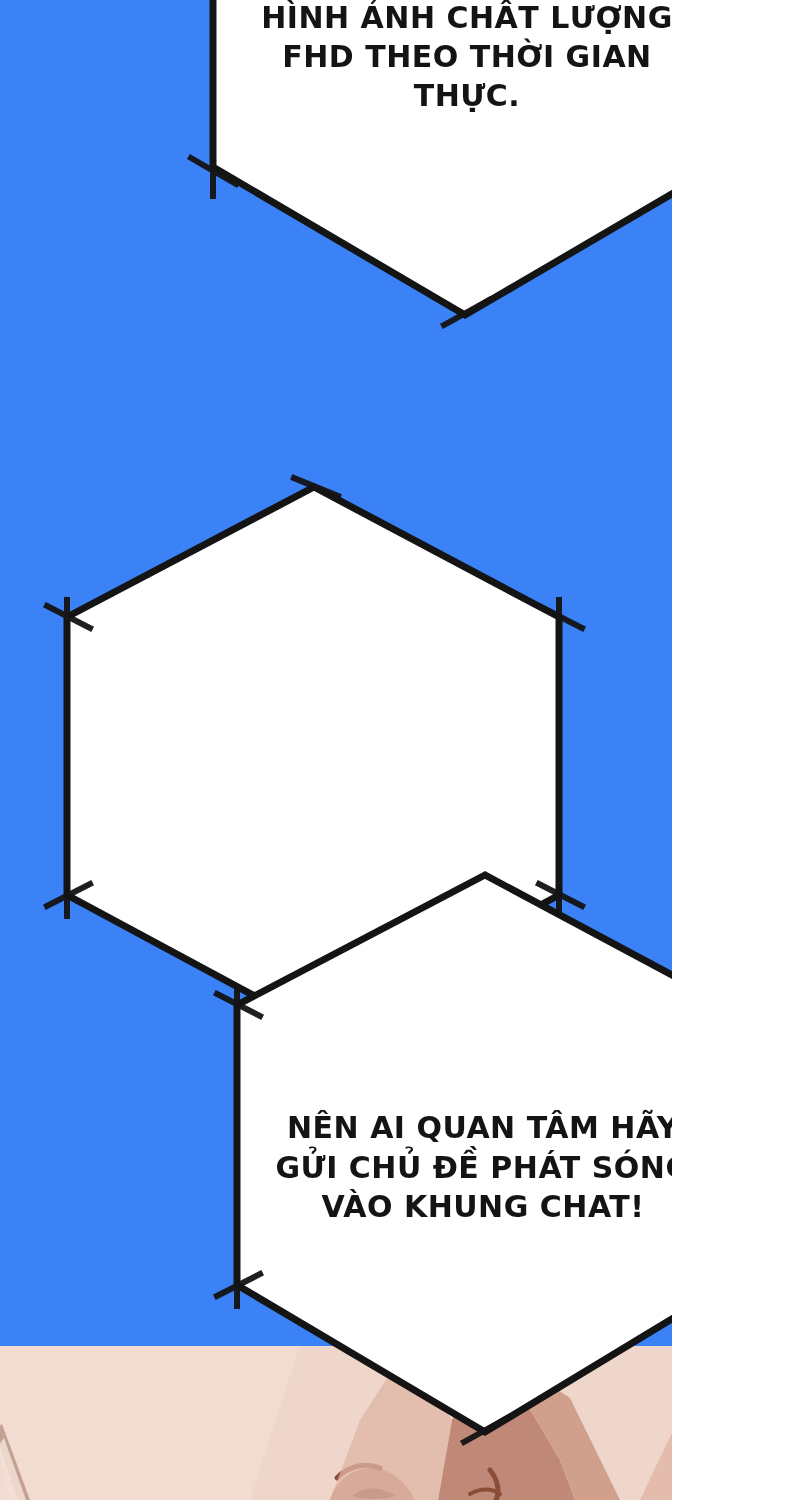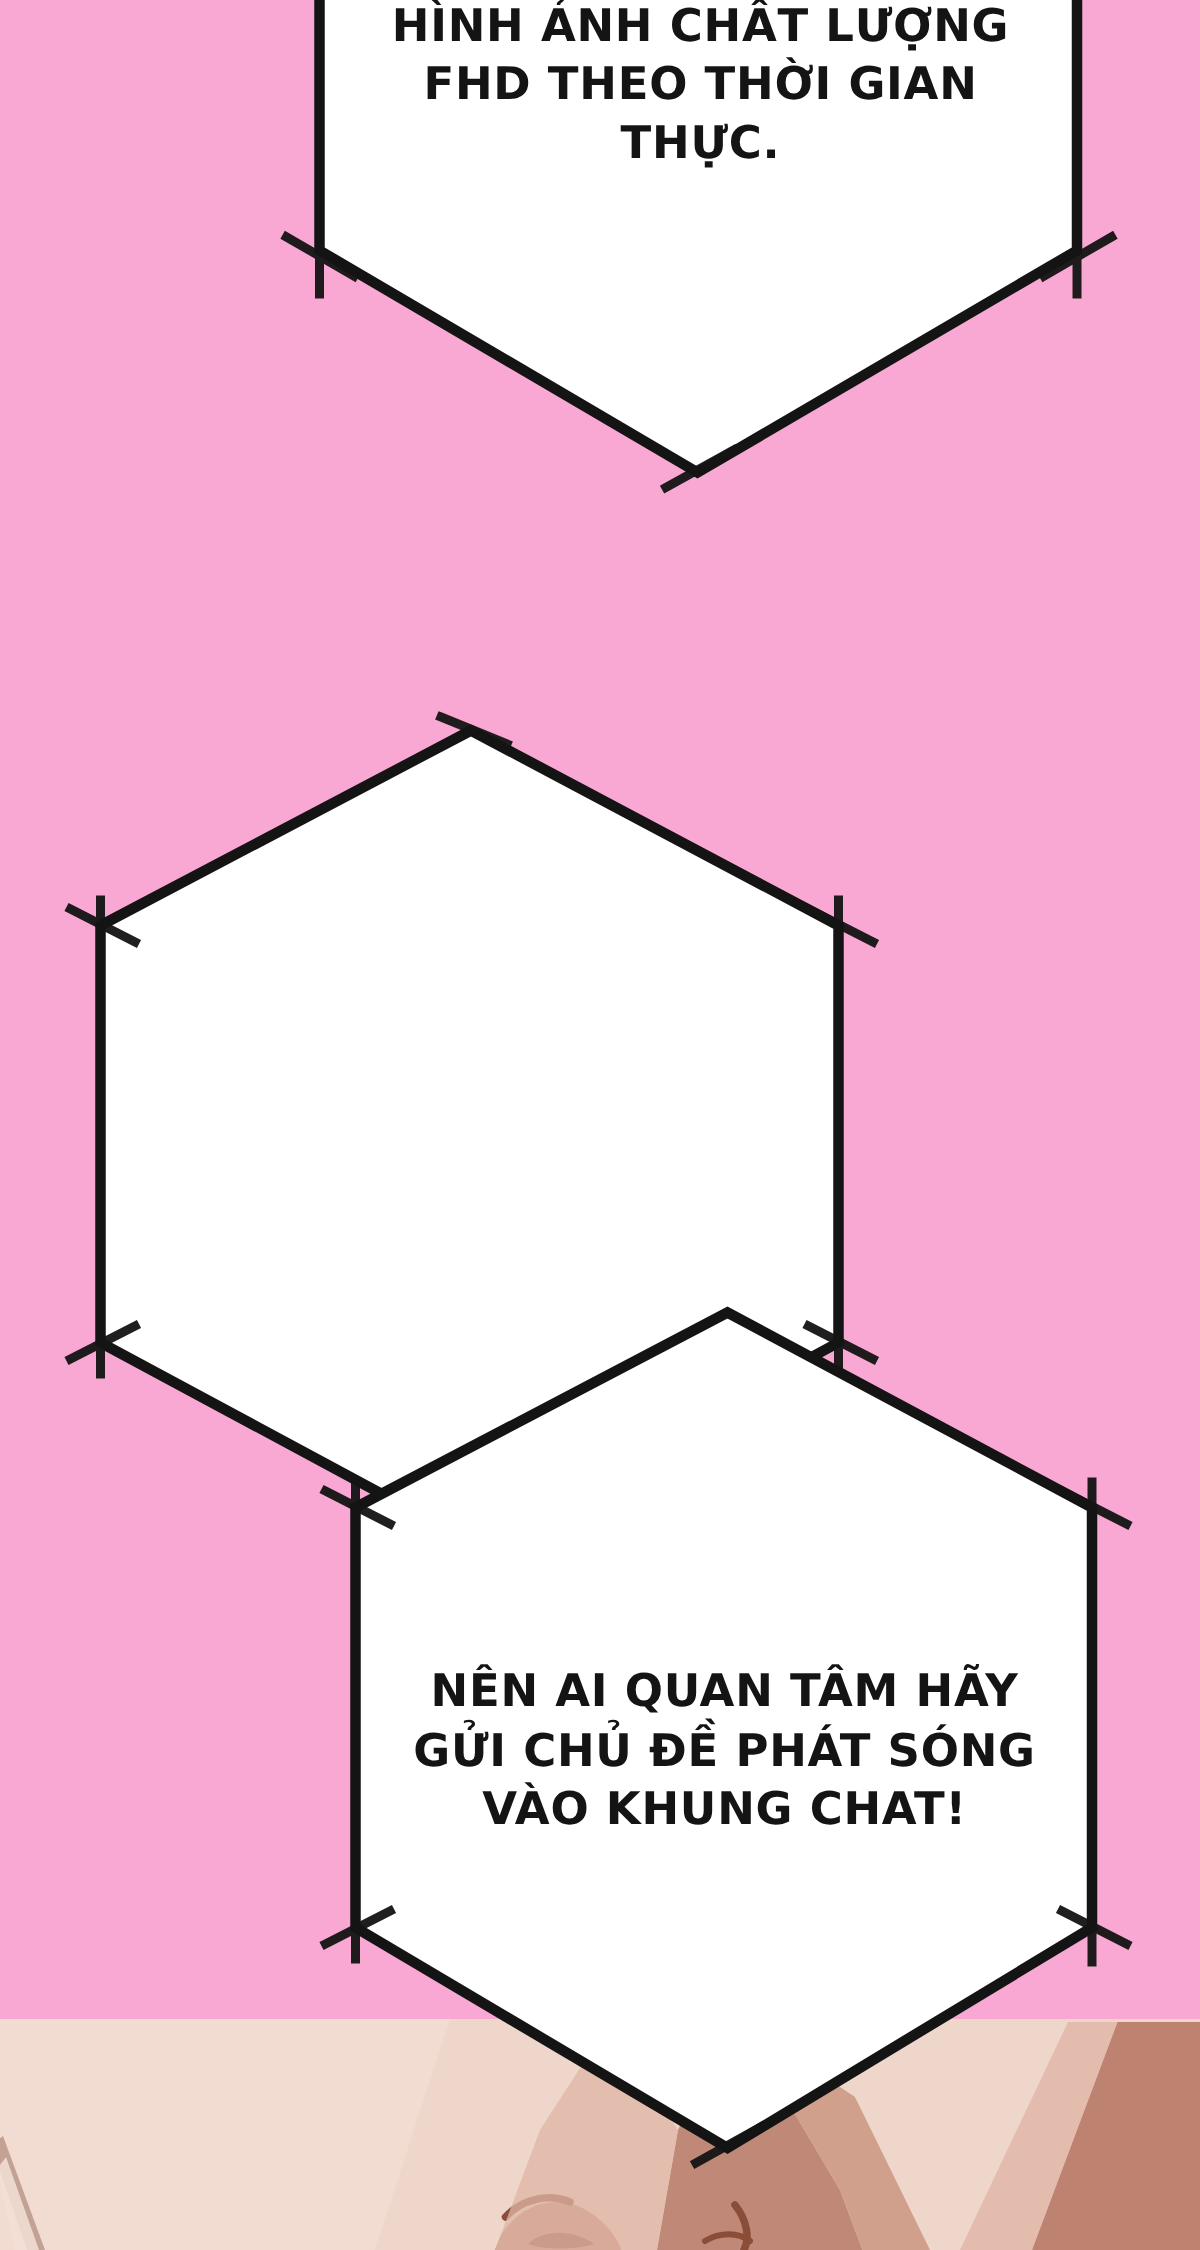--- a/index.html
+++ b/index.html
@@ -11,23 +11,23 @@
     width: 800px;
     height: 1500px;
     position: relative;
     overflow: hidden;
     font-family: "DejaVu Sans", sans-serif;
   }
 
   #comic-page {
     position: absolute;
     top: 0; left: 0;
-    width: 800px;
+    width: 672px;
     height: 1500px;
-    background: #f9a8d4;
+    background: #3b82f6;
     overflow: hidden;
   }
 
   #art-layer, #bubble-layer {
     position: absolute;
     top: 0; left: 0;
     width: 800px;
     height: 1500px;
   }
 

